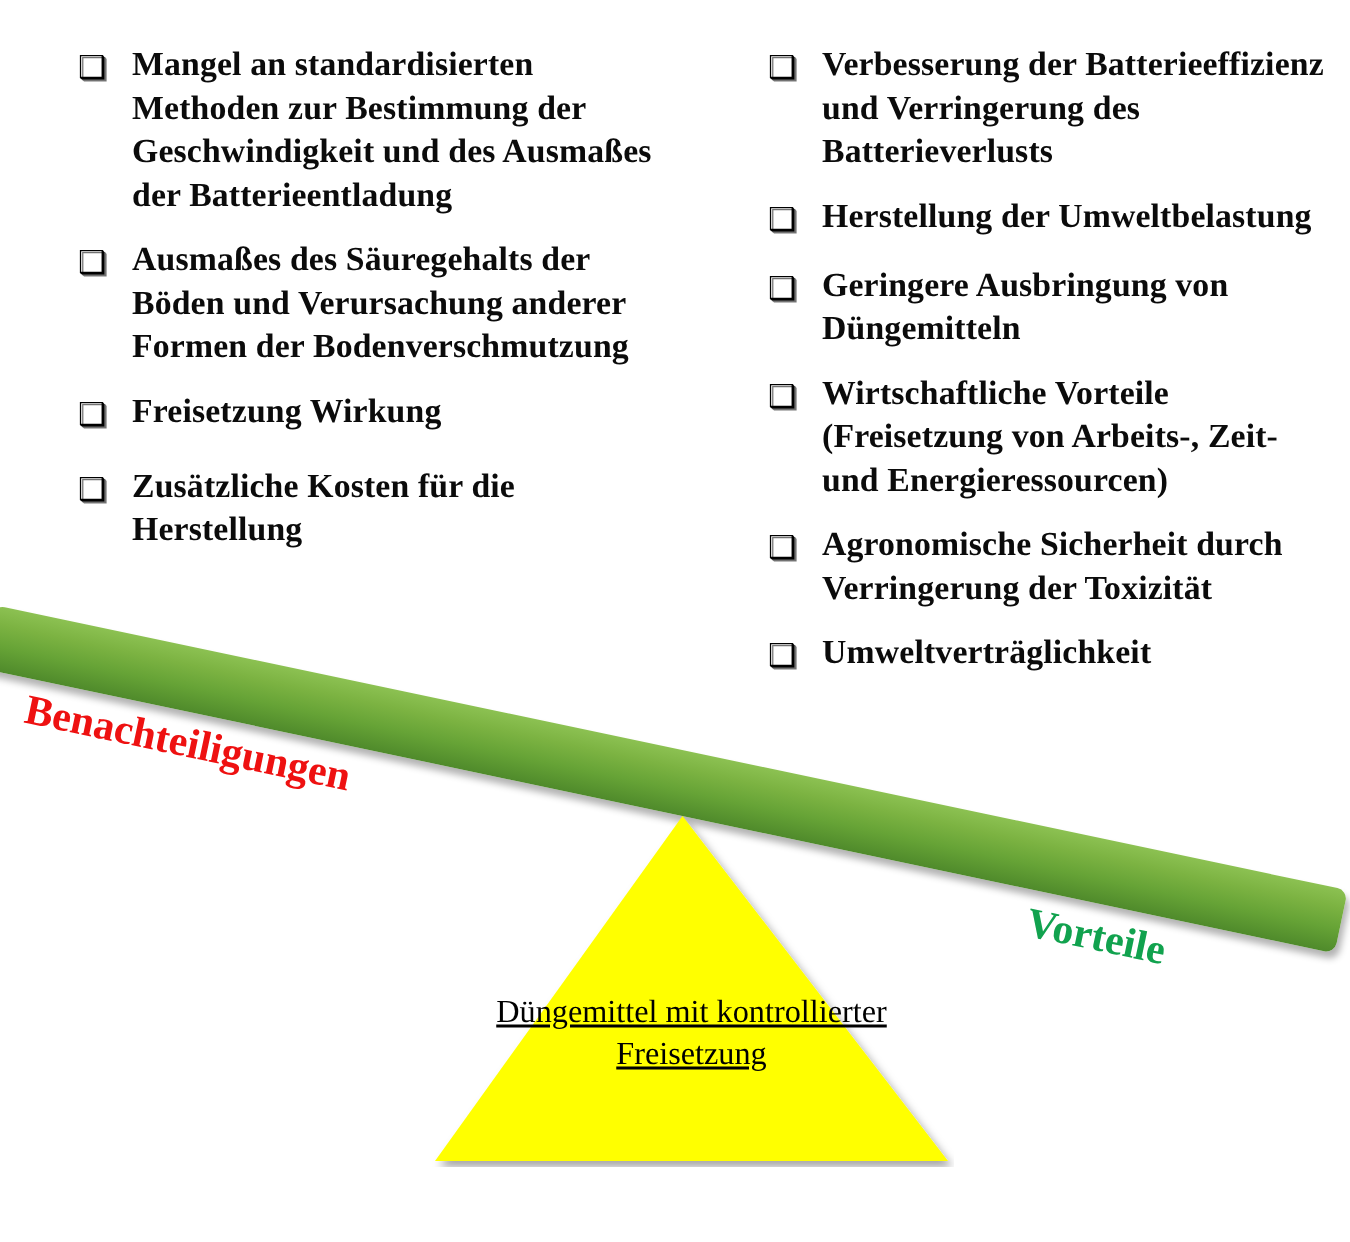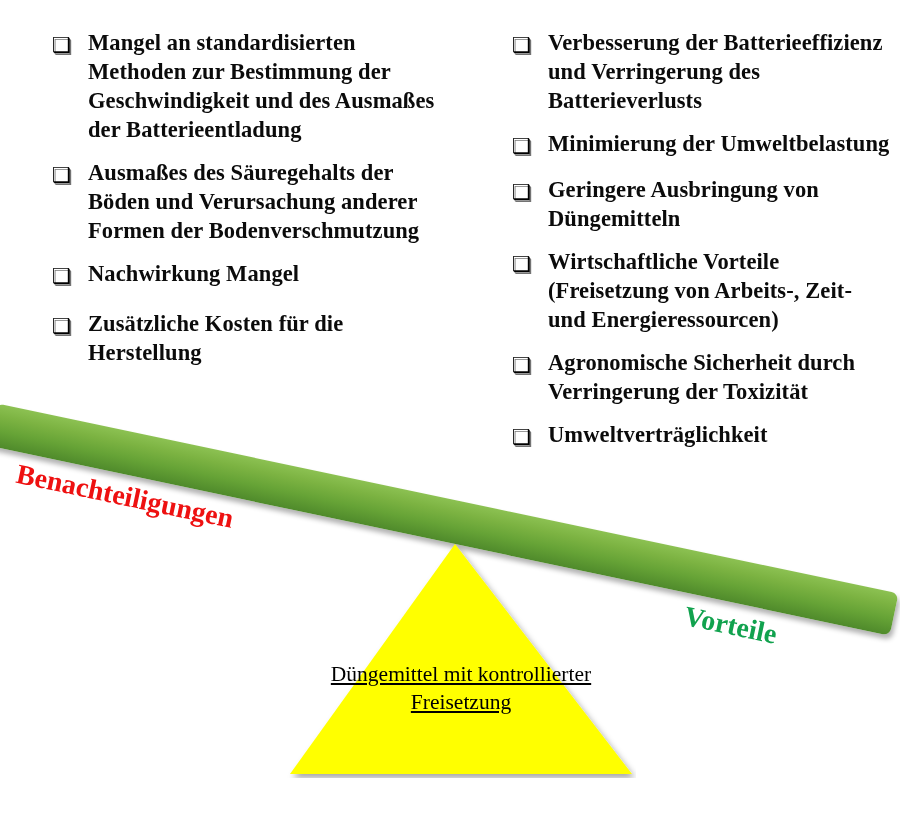--- a/index.html
+++ b/index.html
@@ -155,36 +155,36 @@
     <div class="bullet-item" style="margin-top:28px;">
       <span class="bullet-marker">❑</span>
       <span class="bullet-text">Mangel an standardisierten Methoden zur Bestimmung der Geschwindigkeit und des Ausmaßes der Batterieentladung</span>
     </div>
     <div class="bullet-item" style="margin-top:8px;">
       <span class="bullet-marker">❑</span>
       <span class="bullet-text">Ausmaßes des Säuregehalts der Böden und Verursachung anderer Formen der Bodenverschmutzung</span>
     </div>
     <div class="bullet-item" style="margin-top:10px;">
       <span class="bullet-marker">❑</span>
-      <span class="bullet-text">Nachwirkung Mangel</span>
+      <span class="bullet-text">Freisetzung Wirkung</span>
     </div>
     <div class="bullet-item" style="margin-top:18px;">
       <span class="bullet-marker">❑</span>
       <span class="bullet-text">Zusätzliche Kosten für die Herstellung</span>
     </div>
   </div>
 
   <div id="col-right" class="column">
     <div class="bullet-item" style="margin-top:28px;">
       <span class="bullet-marker">❑</span>
       <span class="bullet-text">Verbesserung der Batterieeffizienz und Verringerung des Batterieverlusts</span>
     </div>
     <div class="bullet-item" style="margin-top:8px;">
       <span class="bullet-marker">❑</span>
-      <span class="bullet-text">Minimierung der Umweltbelastung</span>
+      <span class="bullet-text">Herstellung der Umweltbelastung</span>
     </div>
     <div class="bullet-item" style="margin-top:8px;">
       <span class="bullet-marker">❑</span>
       <span class="bullet-text">Geringere Ausbringung von Düngemitteln</span>
     </div>
     <div class="bullet-item" style="margin-top:8px;">
       <span class="bullet-marker">❑</span>
       <span class="bullet-text">Wirtschaftliche Vorteile (Freisetzung von Arbeits-, Zeit- und Energieressourcen)</span>
     </div>
     <div class="bullet-item" style="margin-top:8px;">

